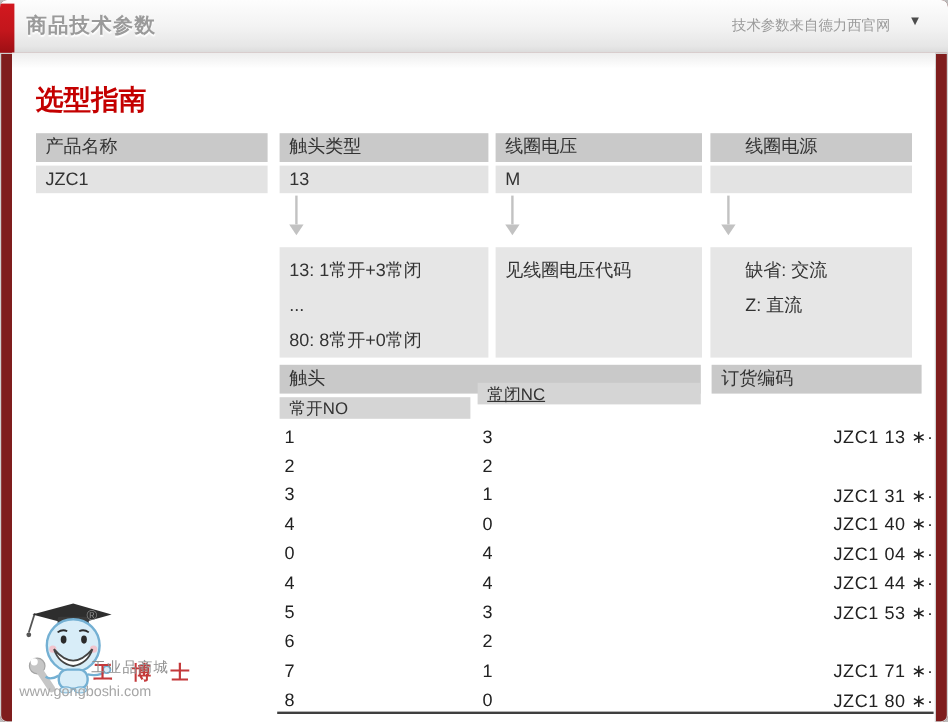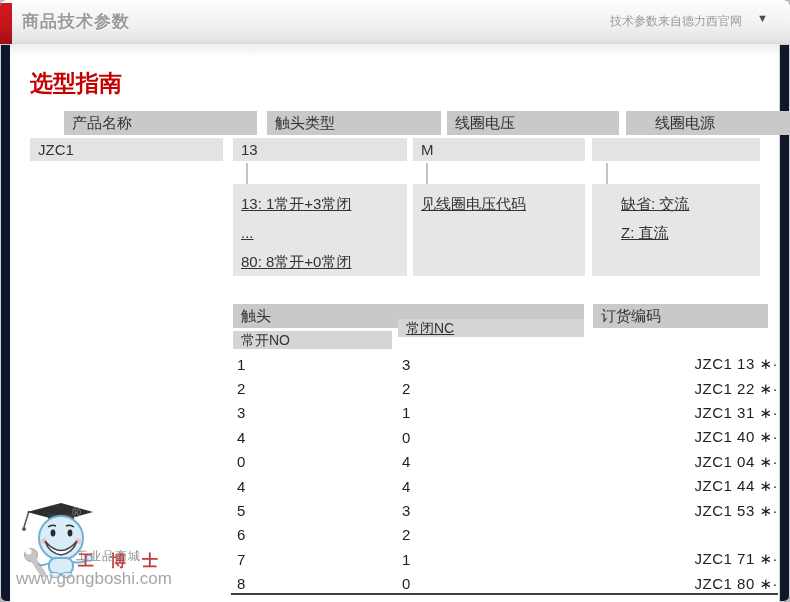--- a/index.html
+++ b/index.html
@@ -1,17 +1,17 @@
 <!DOCTYPE html>
 <html><head>
 <meta charset="utf-8">
 <style>
   html,body{margin:0;padding:0;}
   body{font-family:"Liberation Sans","DejaVu Sans",sans-serif;background:#bdbdbd;}
-  .stage{position:relative;width:790px;height:602px;background:#0f172a;overflow:hidden;
+  .stage{position:relative;width:790px;height:602px;background:#7f1d1d;overflow:hidden;
          border-radius:6px;box-shadow:0 0 0 1px #cfcfcf inset;}
   
   .topbar{position:absolute;left:0;top:0;width:790px;height:44px;
           background:linear-gradient(180deg,#fdfdfd 0%,#f3f3f3 50%,#e6e6e6 88%,#dbdbdb 100%);
           border-bottom:1px solid #cfcfcf;border-radius:6px 6px 0 0;}
   .red-accent{position:absolute;left:0;top:3px;width:12px;height:41px;
           background:linear-gradient(180deg,#d2181f 0%,#c3161c 55%,#9d0f14 100%);}
   .topbar-title{position:absolute;left:22px;top:10px;font-size:17px;font-weight:bold;
           color:#9a9a9a;letter-spacing:1px;text-shadow:0 1px 1px #ffffff,1px 1px 0 #f4f4f4;}
   .topbar-note{position:absolute;right:48px;top:13px;font-size:12px;color:#9b9b9b;}
@@ -24,22 +24,22 @@
   .section-title{position:absolute;left:20px;top:24px;font-size:23px;font-weight:bold;color:#c40000;}
   .gbox{position:absolute;box-sizing:border-box;background:#c9c9c9;color:#333;
         font-size:15px;line-height:24px;padding-left:8px;white-space:nowrap;overflow:hidden;}
   .vbox{background:#e3e3e3;line-height:23px;}
   .nbox{background:#e6e6e6;line-height:29px;padding-top:5px;white-space:normal;}
   .nbox div{line-height:29px;}
   .shbox{background:#d5d5d5;line-height:18px;font-size:14px;}
   
   .c1{left:20px;width:193px;} .c2{left:223px;width:174px;}
   .c3{left:403px;width:172px;} .c4{left:582px;width:168px;padding-left:29px;}
-  .row-label{top:67px;height:24px;margin-left:34px;} .row-value{top:94px;height:23px;}
-  .note{top:140px;height:92px;text-decoration:underline;}
+  .row-label{top:67px;height:24px;} .row-value{top:94px;height:23px;}
+  .note{top:162px;height:92px;}
   
   .arrow{position:absolute;top:119px;width:12px;height:33px;}
   .arrow .line{position:absolute;left:5px;top:0;width:2px;height:24px;background:#c2c2c2;}
   .arrow .head{position:absolute;left:0;top:24px;width:0;height:0;
         border-left:6px solid transparent;border-right:6px solid transparent;border-top:9px solid #c2c2c2;}
   .a2{left:231px;} .a3{left:411px;} .a4{left:591px;}
   
   .th-group{top:260px;left:223px;width:351px;height:24px;}
   .th-order{top:260px;left:583px;width:175px;height:24px;}
   .sh-no{top:287px;left:223px;width:159px;height:18px;}
@@ -49,21 +49,21 @@
   .t-row .no{width:169px;padding-left:4px;box-sizing:border-box;}
   .t-row .nc{width:191px;box-sizing:border-box;}
   .t-row .code{flex:1;padding-left:4px;box-sizing:border-box;letter-spacing:0.5px;text-align:right;}
   .t-bottom{position:absolute;left:221px;top:549px;width:547px;height:2px;background:#3f3f3f;}
   
   .mascot{position:absolute;left:5px;top:456px;}
   .reg{position:absolute;left:62px;top:462px;font-size:12px;color:#8a8a8a;}
   .brand{position:absolute;left:68px;top:483px;font-size:16px;font-weight:bold;color:#c4393b;
          letter-spacing:6px;font-family:"Liberation Serif","DejaVu Serif",serif;margin-top:24px;}
   .brand-sub{position:absolute;left:66px;top:504px;font-size:12px;color:#8f8f8f;letter-spacing:1px;}
-  .site-url{position:absolute;left:6px;top:525px;font-size:17px;color:#a6a6a6;cursor:pointer;}
+  .site-url{position:absolute;left:6px;top:525px;font-size:12px;color:#a6a6a6;cursor:pointer;}
 </style>
 </head>
 <body>
 
 <div class="stage">
 
   <div class="topbar">
     <div class="red-accent"></div>
     <span class="topbar-title">商品技术参数</span>
     <span class="topbar-note">技术参数来自德力西官网</span>
@@ -120,21 +120,20 @@
 
         <div class="t-row">
           <div class="no">1</div>
           <div class="nc">3</div>
           <div class="code">JZC1 13 ∗·</div>
         </div>
 
         <div class="t-row">
           <div class="no">2</div>
           <div class="nc">2</div>
-          <div class="code">JZC1 22 ∗·</div>
         </div>
 
         <div class="t-row">
           <div class="no">3</div>
           <div class="nc">1</div>
           <div class="code">JZC1 31 ∗·</div>
         </div>
 
         <div class="t-row">
           <div class="no">4</div>

